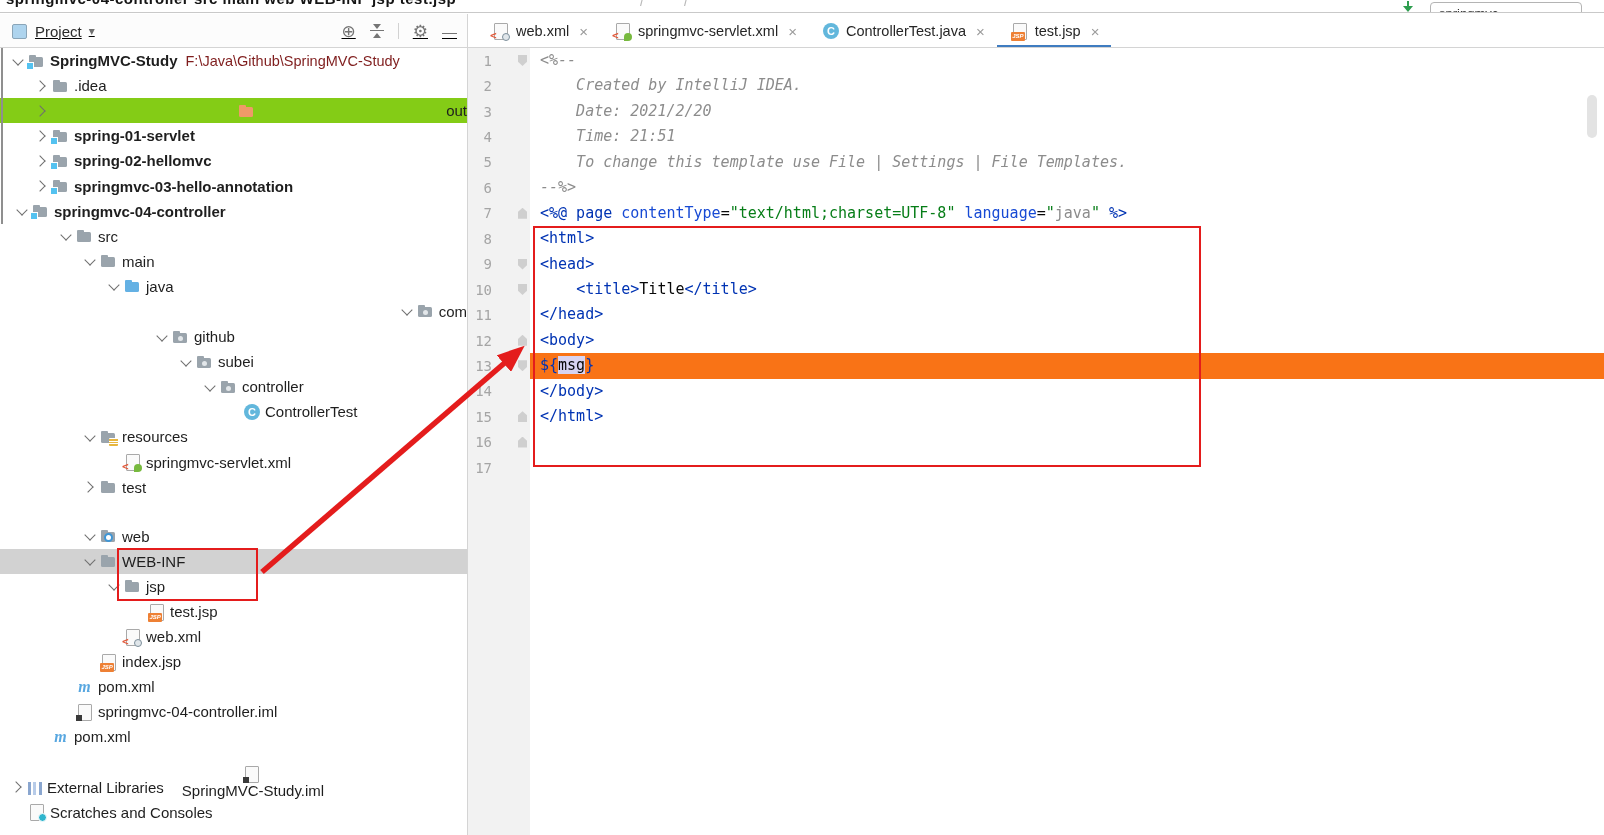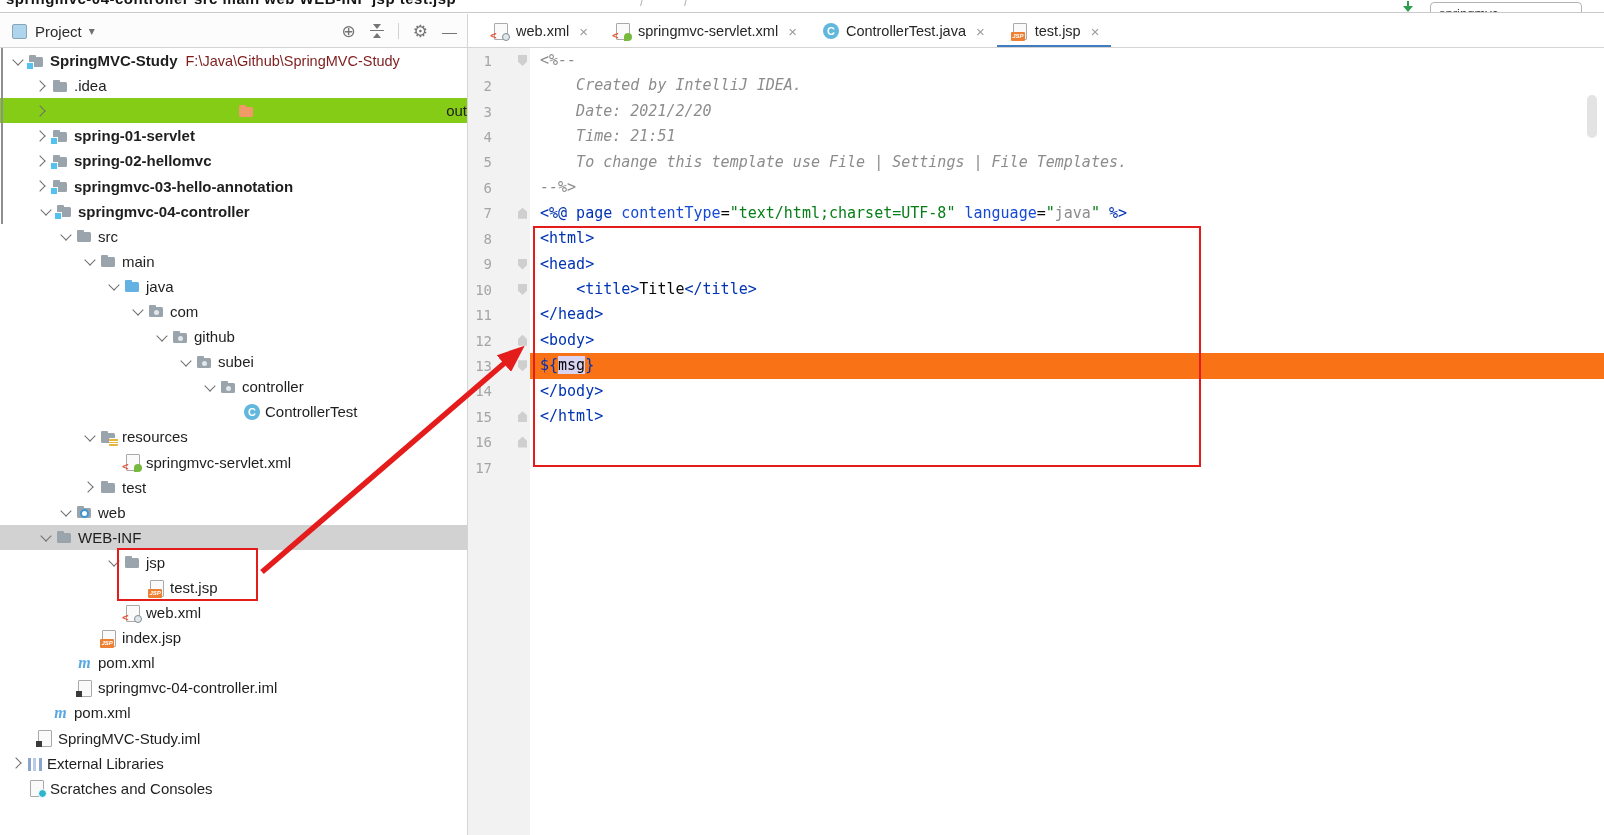--- a/index.html
+++ b/index.html
@@ -15,21 +15,21 @@
   .crumbsep { position:absolute; left:640px; top:-7px; color:#b9b9b9; font-size:14px; letter-spacing:40px; }
   .runarrow { position:absolute; right:190px; top:1px; width:12px; height:12px; }
   .runarrow::before { content:""; position:absolute; left:5px; top:0; width:2px; height:6px; background:#2e9e4f; }
   .runarrow::after { content:""; position:absolute; left:1px; top:5px;
     border-left:5px solid transparent; border-right:5px solid transparent; border-top:6px solid #2e9e4f; }
   .runbox { position:absolute; right:22px; top:2px; width:152px; height:18px;
     border:1px solid #b4b4b4; border-radius:4px; background:#fff; overflow:hidden; }
   .runbox span { display:block; margin:3px 8px; font-size:13px; color:#333; }
 
   
-  .leftpanel { position:absolute; left:0; top:14px; width:467px; height:727px; background:#fff; }
+  .leftpanel { position:absolute; left:0; top:14px; width:467px; height:727px; background:#fff;text-decoration:underline; }
   .panelhead { position:relative; height:34px; background:#fcfcfc; display:flex; align-items:center; padding:0 10px 0 12px; }
   .projicon { width:15px; height:15px; background:#aed4ee; border:1px solid #8aa5b8; border-radius:2px; margin-right:8px; flex:none; }
   .projtitle { font-size:15px; color:#2b2b2b; }
   .caret { color:#6f6f6f; font-size:12px; margin-left:7px; }
   .headspacer { flex:1; }
   .hicon { color:#757575; font-size:17px; line-height:17px; margin-left:14px; }
   .collapse-all { width:14px; height:14px; position:relative; margin-left:14px;
     background:linear-gradient(transparent 6px,#757575 6px,#757575 7.5px,transparent 7.5px); }
   .collapse-all::before { content:""; position:absolute; top:0; left:3px;
     border-left:4px solid transparent; border-right:4px solid transparent; border-top:5px solid #757575; }
@@ -173,21 +173,21 @@
           </span>
           <span class="tlabel">spring-02-hellomvc</span>
         </div>
         <div class="trow bold" style="padding-left: 34px;">
           <span class="chev col"></span>
           <span class="ticon fold fold-gray">
             <i class="badge b-module"></i>
           </span>
           <span class="tlabel">springmvc-03-hello-annotation</span>
         </div>
-        <div class="trow bold" style="padding-left: 38px;">
+        <div class="trow bold" style="padding-left: 14px;">
           <span class="chev exp"></span>
           <span class="ticon fold fold-gray">
             <i class="badge b-module"></i>
           </span>
           <span class="tlabel">springmvc-04-controller</span>
         </div>
         <div class="trow" style="padding-left: 58px;">
           <span class="chev exp"></span>
           <span class="ticon fold fold-gray"></span>
           <span class="tlabel">src</span>
@@ -195,21 +195,21 @@
         <div class="trow" style="padding-left: 82px;">
           <span class="chev exp"></span>
           <span class="ticon fold fold-gray"></span>
           <span class="tlabel">main</span>
         </div>
         <div class="trow" style="padding-left: 106px;">
           <span class="chev exp"></span>
           <span class="ticon fold fold-blue"></span>
           <span class="tlabel">java</span>
         </div>
-        <div class="trow" style="padding-left: 130px;">
+        <div class="trow" style="padding-left: 130px; justify-content: flex-end;">
           <span class="chev exp"></span>
           <span class="ticon fold fold-gray">
             <i class="badge b-dot"></i>
           </span>
           <span class="tlabel">com</span>
         </div>
         <div class="trow" style="padding-left: 154px;">
           <span class="chev exp"></span>
           <span class="ticon fold fold-gray">
             <i class="badge b-dot"></i>
@@ -248,28 +248,28 @@
             <i class="badge b-xml">&lt;</i>
             <i class="badge b-leaf"></i>
           </span>
           <span class="tlabel">springmvc-servlet.xml</span>
         </div>
         <div class="trow" style="padding-left: 82px;">
           <span class="chev col"></span>
           <span class="ticon fold fold-gray"></span>
           <span class="tlabel">test</span>
         </div>
-        <div class="trow" style="padding-left: 58px;">
+        <div class="trow" style="padding-left: 82px; margin-top: 24px;">
           <span class="chev exp"></span>
           <span class="ticon fold fold-gray">
             <i class="badge b-web"></i>
           </span>
           <span class="tlabel">web</span>
         </div>
-        <div class="trow hl-selected" style="padding-left: 38px;">
+        <div class="trow hl-selected" style="padding-left: 82px;">
           <span class="chev exp"></span>
           <span class="ticon fold fold-gray"></span>
           <span class="tlabel">WEB-INF</span>
         </div>
         <div class="trow" style="padding-left: 106px;">
           <span class="chev exp"></span>
           <span class="ticon fold fold-gray"></span>
           <span class="tlabel">jsp</span>
         </div>
         <div class="trow" style="padding-left: 130px;">
@@ -304,21 +304,21 @@
           <span class="ticon page">
             <i class="badge b-iml"></i>
           </span>
           <span class="tlabel">springmvc-04-controller.iml</span>
         </div>
         <div class="trow" style="padding-left: 34px;">
           <span class="chev"></span>
           <span class="ticon maven">m</span>
           <span class="tlabel">pom.xml</span>
         </div>
-        <div class="trow" style="padding-left: 18px;">
+        <div class="trow" style="padding-left: 34px; flex-direction: column;">
           <span class="chev"></span>
           <span class="ticon page">
             <i class="badge b-iml"></i>
           </span>
           <span class="tlabel">SpringMVC-Study.iml</span>
         </div>
         <div class="trow" style="padding-left: 10px;">
           <span class="chev col"></span>
           <span class="ticon extlib"></span>
           <span class="tlabel">External Libraries</span>

